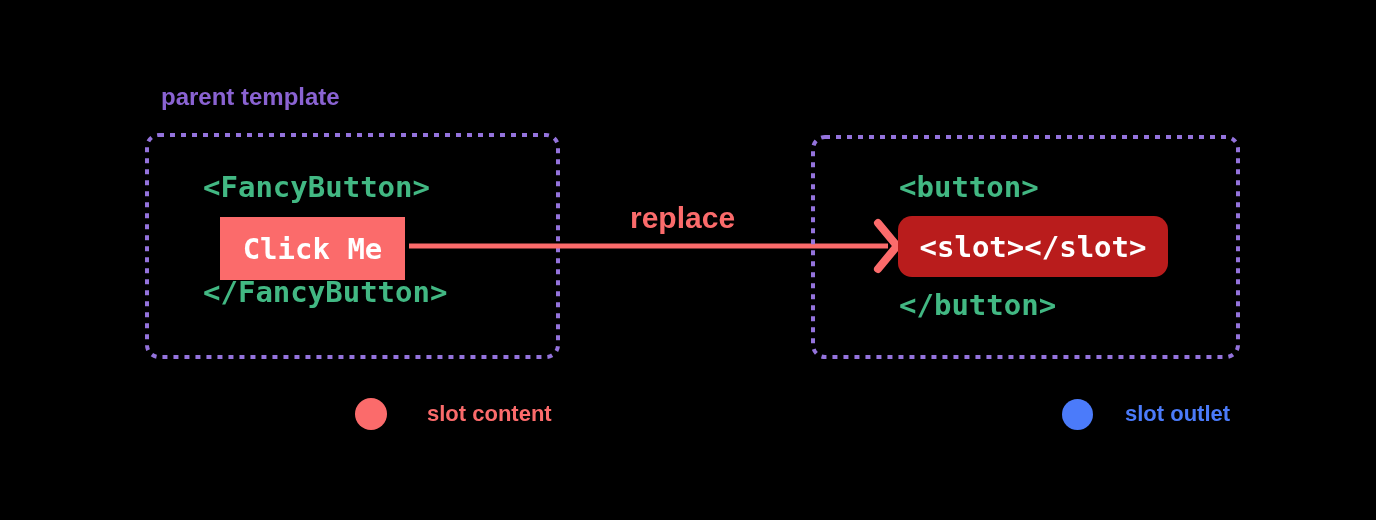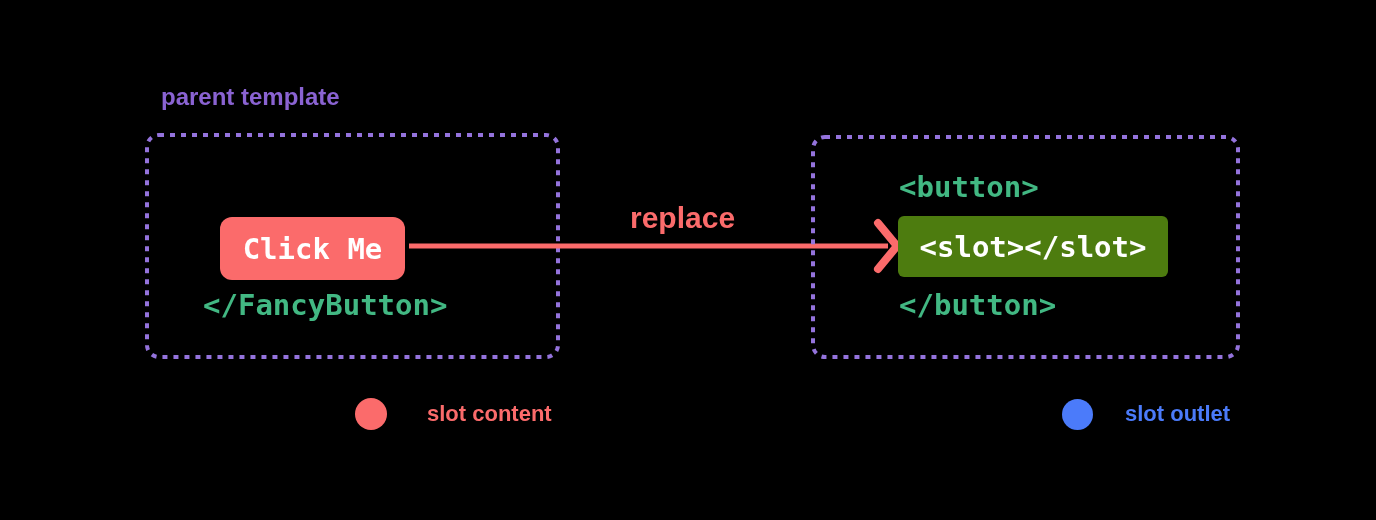--- a/index.html
+++ b/index.html
@@ -19,22 +19,22 @@
     font-family:"DejaVu Sans Mono", monospace;
     font-weight:700;font-size:29px;line-height:1;
     color:#42B883;white-space:pre;
   }
   .chip{
     display:flex;align-items:center;justify-content:center;
     font-family:"DejaVu Sans Mono", monospace;
     font-weight:700;font-size:29px;color:#FFFFFF;
     white-space:pre;
   }
-  .chip-red{background:#FB6B6B;border-radius:12px;}
-  .chip-blue{background:#4d7c0f;border-radius:6px;}
+  .chip-red{background:#FB6B6B;border-radius:0;}
+  .chip-blue{background:#b91c1c;border-radius:14px;}
   .arrow-label{
     font-size:30px;font-weight:700;line-height:1;color:#FB6B6B;white-space:pre;
   }
   .legend-dot{border-radius:50%;}
   .legend-text{
     font-size:22px;font-weight:700;line-height:1;white-space:pre;
   }
   .legend-text.red{color:#FB6B6B;margin-left:15px;}
   .legend-text.blue{color:#4B7BFA;}
 </style>
@@ -42,26 +42,27 @@
 <body>
 
 <div class="canvas">
 
   <div class="abs panel-title" style="left:161px;top:85px;">parent template</div>
 
   <svg class="abs" style="left:144px;top:132px;" width="418" height="229">
     <rect x="3" y="3" width="411" height="222" rx="12" fill="none" stroke="#9473DC" stroke-width="4" stroke-dasharray="5 6"></rect>
   </svg>
 
+  <div class="abs code" style="left:203px;top:173px;">&lt;FancyButton&gt;</div>
 
   <div class="abs chip chip-red" style="left:220px;top:217px;width:185px;height:63px;">
     <span>Click Me</span>
   </div>
 
-  <div class="abs code" style="left:203px;top:291px;">&lt;/FancyButton&gt;</div>
+  <div class="abs code" style="left:203px;top:278px;">&lt;/FancyButton&gt;</div>
 
   <svg class="abs" style="left:0;top:0;" width="1376" height="520">
     <line x1="409" y1="246" x2="888" y2="246" stroke="#FB6B6B" stroke-width="5"></line>
     <path d="M878 223 L897 246 L878 269" fill="none" stroke="#FB6B6B" stroke-width="8" stroke-linecap="round" stroke-linejoin="round"></path>
   </svg>
 
   <div class="abs arrow-label" style="left:630px;top:203px;">replace</div>
 
 
   <svg class="abs" style="left:810px;top:134px;" width="431" height="227">

